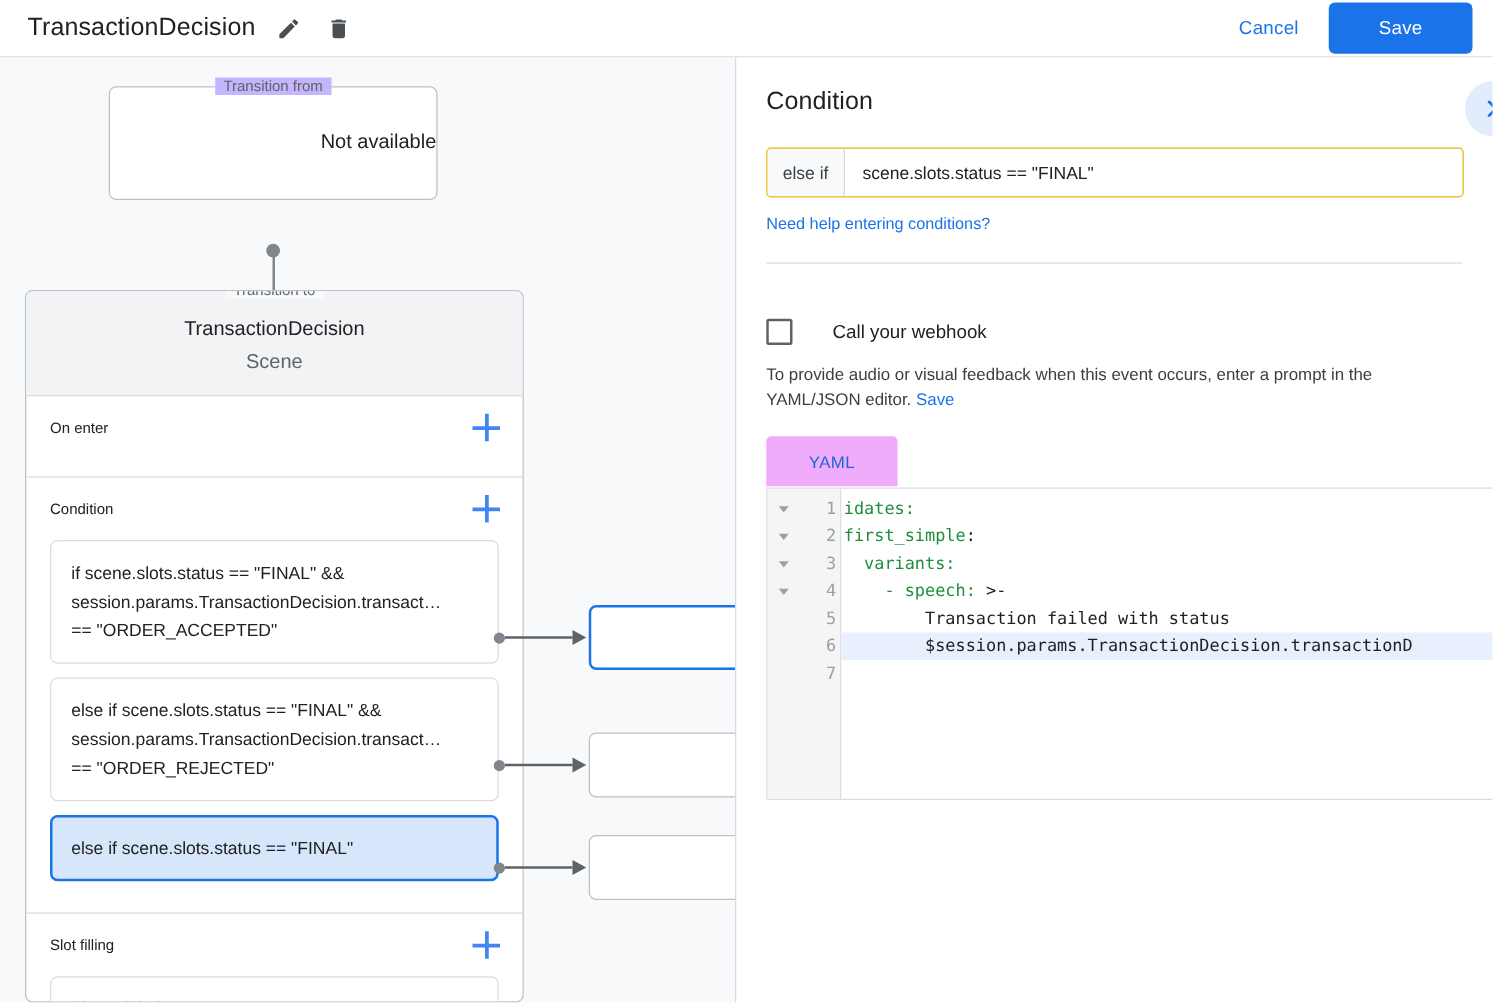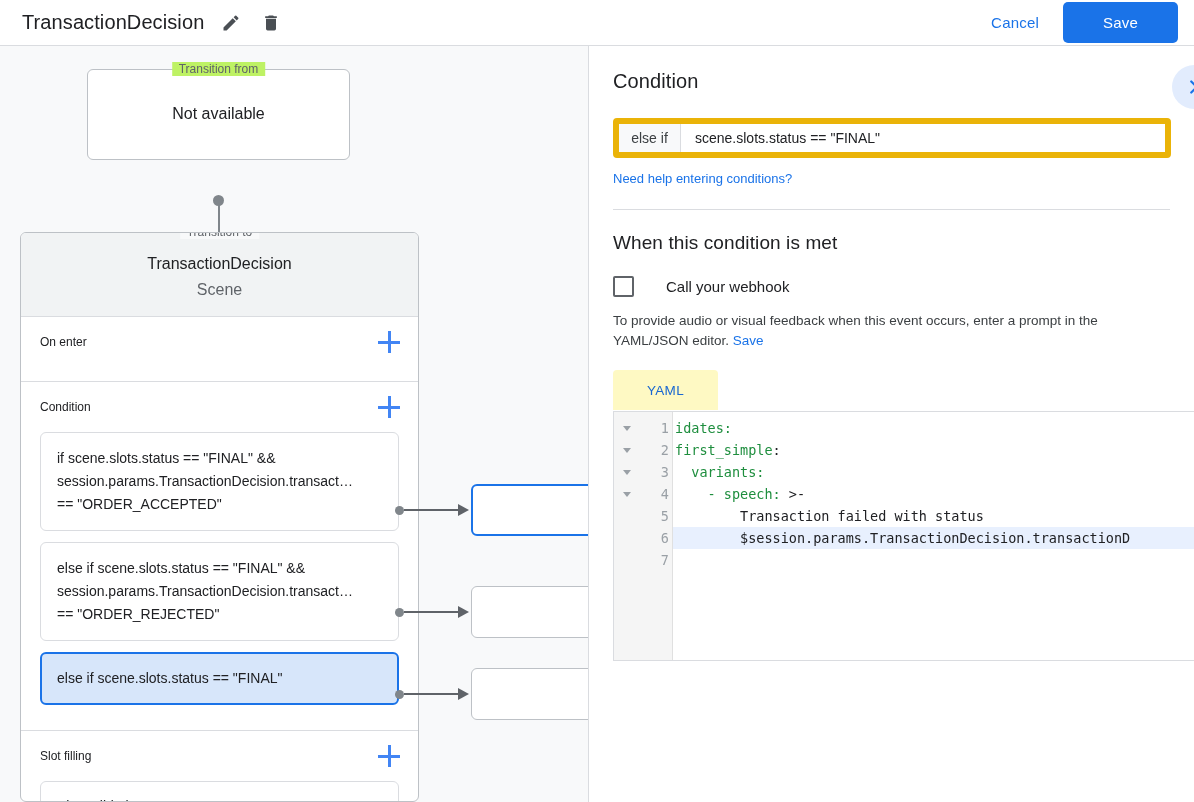--- a/index.html
+++ b/index.html
@@ -75,24 +75,24 @@
     padding: 0 7px;
     font-size: 12px;
     color: #5f6368;
     white-space: nowrap;
   }
 
   #transition-from {
     left: 87px; top: 23px; width: 263px; height: 91px;
     background: #fff;
   }
-  #transition-from .node-legend { left: 50%; transform: translateX(-50%); background: #bef264; }
+  #transition-from .node-legend { left: 50%; transform: translateX(-50%); background: #c4b5fd; }
   #tf-label {
     position: absolute; left: 0; right: 0; top: 35px;
-    text-align: center; font-size: 16px; color: #202124;
+    text-align: right; font-size: 16px; color: #202124;
   }
 
   
   #arrow-dot {
     position: absolute; left: 213px; top: 149px;
     width: 11px; height: 11px; border-radius: 50%;
     background: #80868b;
   }
   #arrow-line {
     position: absolute; left: 218px; top: 155px;
@@ -221,21 +221,21 @@
     width: 44px; height: 44px; border-radius: 50%;
     background: #e2ecfd;
     display: flex; align-items: center; justify-content: center;
     cursor: pointer;
   }
   #expand-btn svg { display: block; }
 
   #cond-input-row {
     display: flex;
     margin-top: 25px;
-    border: 6px solid #eab308;
+    border: 1px solid #eab308;
     border-radius: 4px;
     height: 40px;
     width: 558px;
     overflow: hidden;
     background: #fff;
   }
   #cond-prefix {
     width: 62px;
     background: #f8f9fa;
     border-right: 1px solid #dadce0;
@@ -310,21 +310,21 @@
     margin-left: 0;
   }
   .ed-tab {
     width: 105px; height: 40px;
     display: flex; align-items: center; justify-content: center;
     font-size: 13.5px; color: #5f6368;
     cursor: pointer;
     border-radius: 4px 4px 0 0;
     letter-spacing: .3px;
   }
-  .ed-tab.active { background: #fef9c3; color: #1967d2; }
+  .ed-tab.active { background: #f0abfc; color: #1967d2; }
 
   #editor {
     margin-top: 1px;
     width: 588px; height: 250px;
     border: 1px solid #dadce0;
     background: #fff;
     display: flex;
     overflow: hidden;
     font-family: "DejaVu Sans Mono", "Liberation Mono", monospace;
     font-size: 13.5px;
@@ -476,21 +476,20 @@
     <div id="cond-input-row">
       <div id="cond-prefix">else if</div>
       <input id="cond-value" type="text" value="scene.slots.status == &quot;FINAL&quot;" style="">
     </div>
 
     <span id="cond-help">Need help entering conditions?</span>
     <div id="cond-divider"></div>
   </div>
 
   <div id="met-section">
-    <div id="met-heading">When this condition is met</div>
 
     <div class="chk-row">
       <span class="chkbox" id="webhook-chk"></span>
       <span class="chk-label">Call your webhook</span>
     </div>
 
 
     <div id="prompt-desc">
       <span>To provide audio or visual feedback when this event occurs, enter a prompt in the YAML/JSON editor.</span>
       <a>Save</a>

